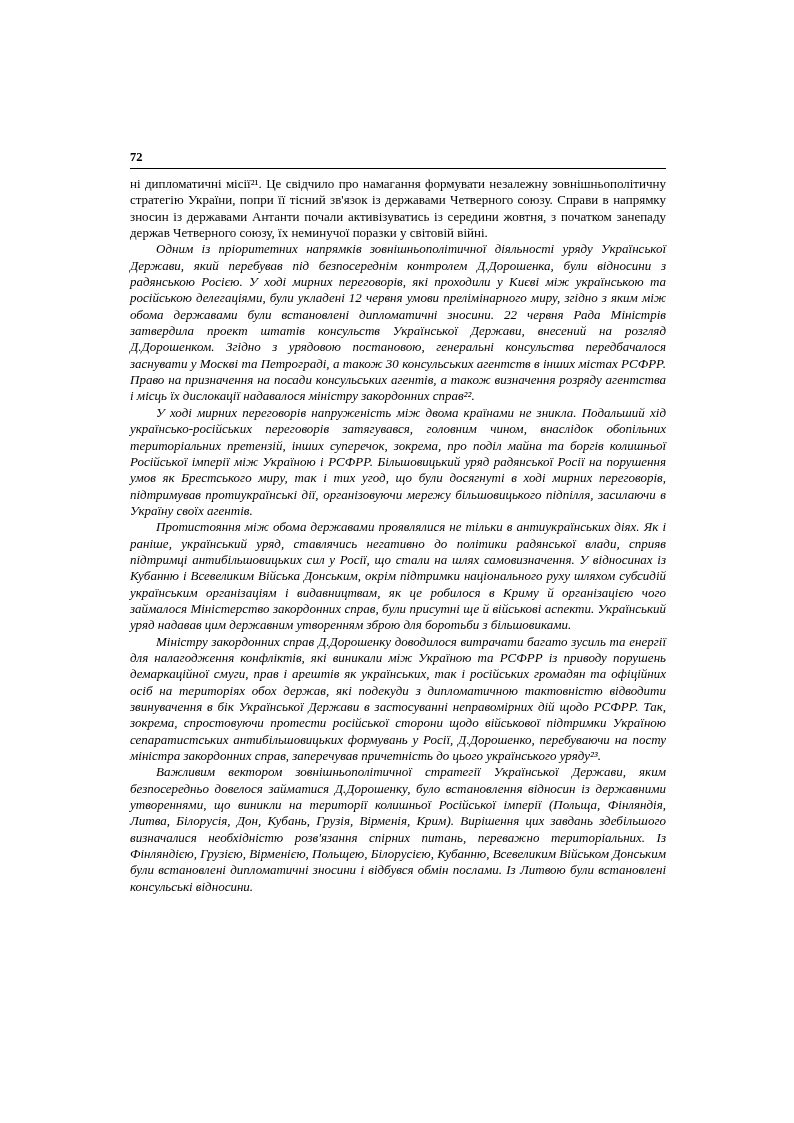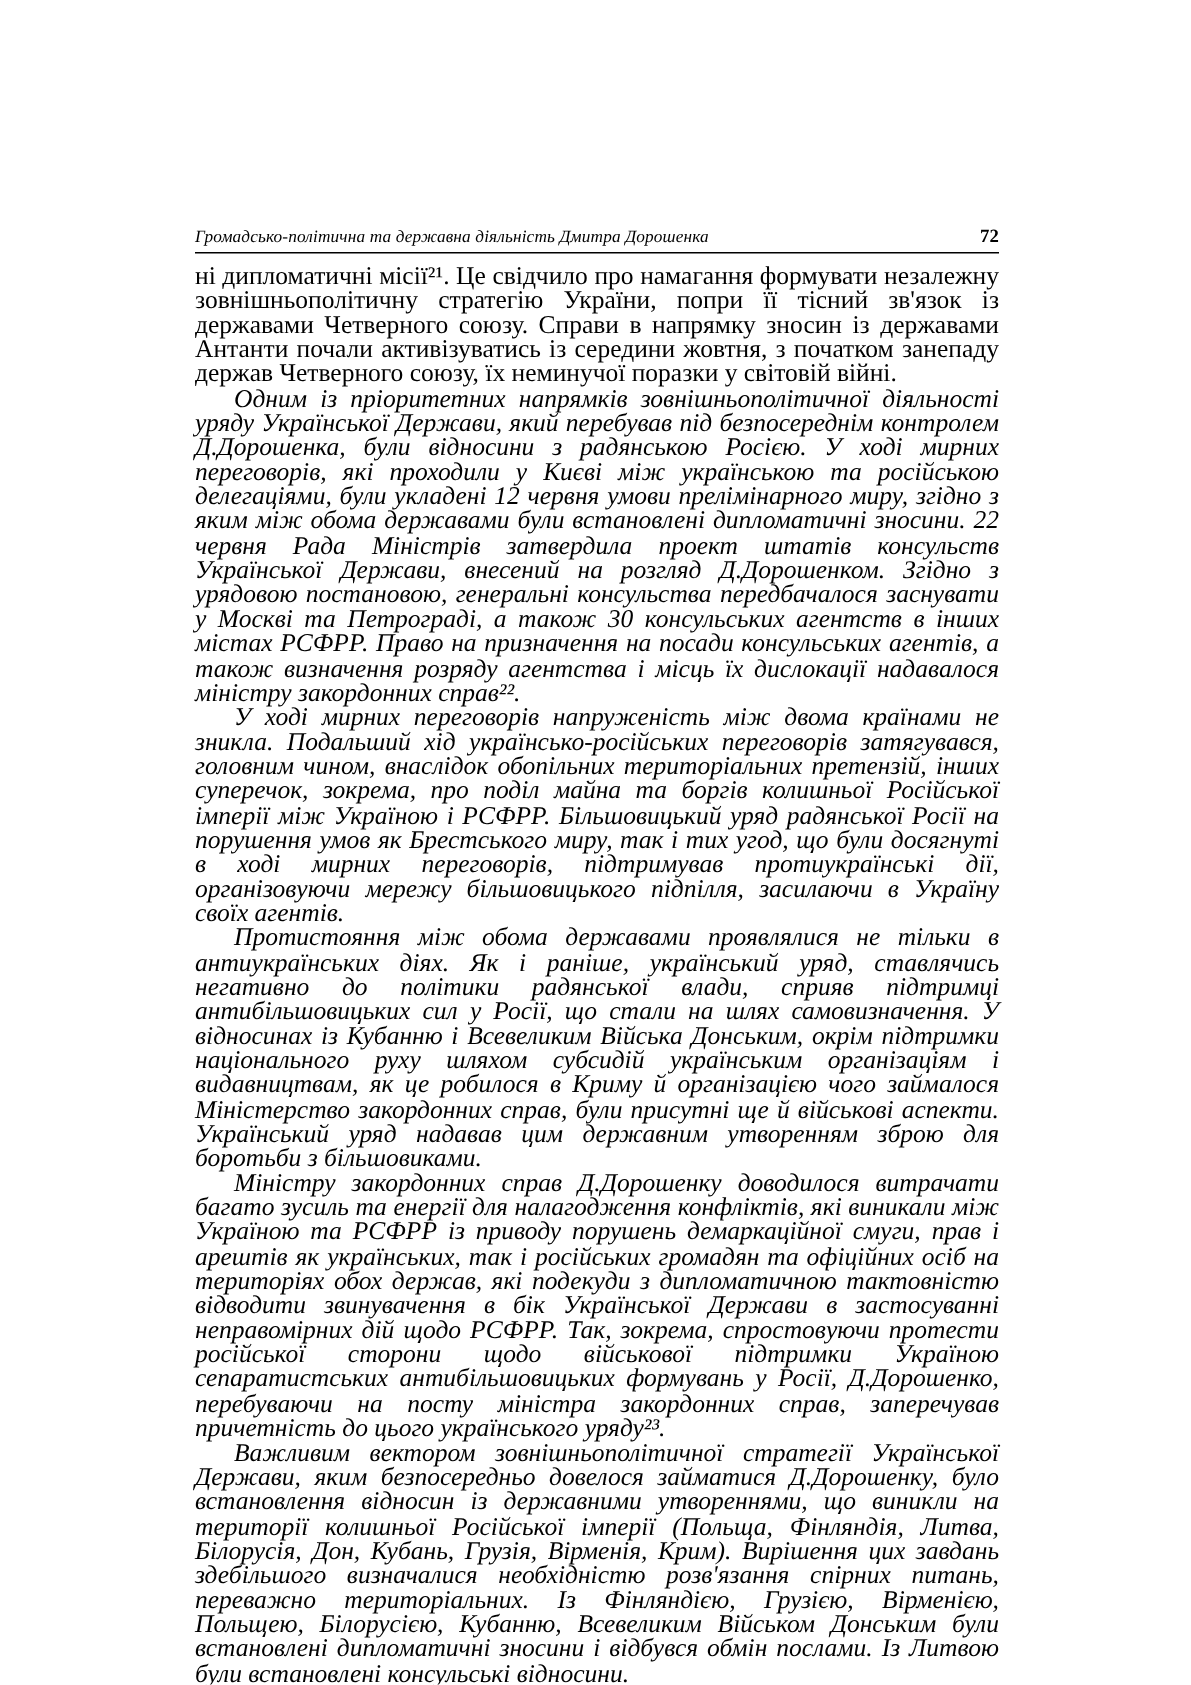--- a/index.html
+++ b/index.html
@@ -43,39 +43,38 @@
     font-weight: bold;
     font-size: 12.5px;
   }
   .header-rule {
     border-bottom: 1.1px solid #000;
     margin-top: 1px;
     margin-bottom: 7px;
   }
   .body-text p {
     margin: 0;
-    font-size: 17px;
+    font-size: 13px;
     line-height: 16.35px;
     text-align: justify;
     text-justify: inter-word;
     hyphens: manual;
   }
   .body-text p.indent {
     text-indent: 26px;
     font-style: italic;
   }
 </style>
 </head>
 <body>
 
 <div class="page">
   <div class="content">
 
     <div class="header-row">
-      <div class="header-title">Громадсько-політична та державна діяльність Дмитра Дорошенка</div>
       <div class="header-page">72</div>
     </div>
     <div class="header-rule"></div>
 
     <div class="body-text">
       <p>ні дипломатичні місії²¹. Це свідчило про намагання формувати незалежну зовнішньополітичну стратегію України, попри її тісний зв'язок із державами Четверного союзу. Справи в напрямку зносин із державами Антанти почали активізуватись із середини жовтня, з початком занепаду держав Четверного союзу, їх неминучої поразки у світовій війні.</p>
       <p class="indent">Одним із пріоритетних напрямків зовнішньополітичної діяльності уряду Української Держави, який перебував під безпосереднім контролем Д.Дорошенка, були відносини з радянською Росією. У ході мирних переговорів, які проходили у Києві між українською та російською делегаціями, були укладені 12 червня умови прелімінарного миру, згідно з яким між обома державами були встановлені дипломатичні зносини. 22 червня Рада Міністрів затвердила проект штатів консульств Української Держави, внесений на розгляд Д.Дорошенком. Згідно з урядовою постановою, генеральні консульства передбачалося заснувати у Москві та Петрограді, а також 30 консульських агентств в інших містах РСФРР. Право на призначення на посади консульських агентів, а також визначення розряду агентства і місць їх дислокації надавалося міністру закордонних справ²².</p>
       <p class="indent">У ході мирних переговорів напруженість між двома країнами не зникла. Подальший хід українсько-російських переговорів затягувався, головним чином, внаслідок обопільних територіальних претензій, інших суперечок, зокрема, про поділ майна та боргів колишньої Російської імперії між Україною і РСФРР. Більшовицький уряд радянської Росії на порушення умов як Брестського миру, так і тих угод, що були досягнуті в ході мирних переговорів, підтримував протиукраїнські дії, організовуючи мережу більшовицького підпілля, засилаючи в Україну своїх агентів.</p>
       <p class="indent">Протистояння між обома державами проявлялися не тільки в антиукраїнських діях. Як і раніше, український уряд, ставлячись негативно до політики радянської влади, сприяв підтримці антибільшовицьких сил у Росії, що стали на шлях самовизначення. У відносинах із Кубанню і Всевеликим Війська Донським, окрім підтримки національного руху шляхом субсидій українським організаціям і видавництвам, як це робилося в Криму й організацією чого займалося Міністерство закордонних справ, були присутні ще й військові аспекти. Український уряд надавав цим державним утворенням зброю для боротьби з більшовиками.</p>
       <p class="indent">Міністру закордонних справ Д.Дорошенку доводилося витрачати багато зусиль та енергії для налагодження конфліктів, які виникали між Україною та РСФРР із приводу порушень демаркаційної смуги, прав і арештів як українських, так і російських громадян та офіційних осіб на територіях обох держав, які подекуди з дипломатичною тактовністю відводити звинувачення в бік Української Держави в застосуванні неправомірних дій щодо РСФРР. Так, зокрема, спростовуючи протести російської сторони щодо військової підтримки Україною сепаратистських антибільшовицьких формувань у Росії, Д.Дорошенко, перебуваючи на посту міністра закордонних справ, заперечував причетність до цього українського уряду²³.</p>

